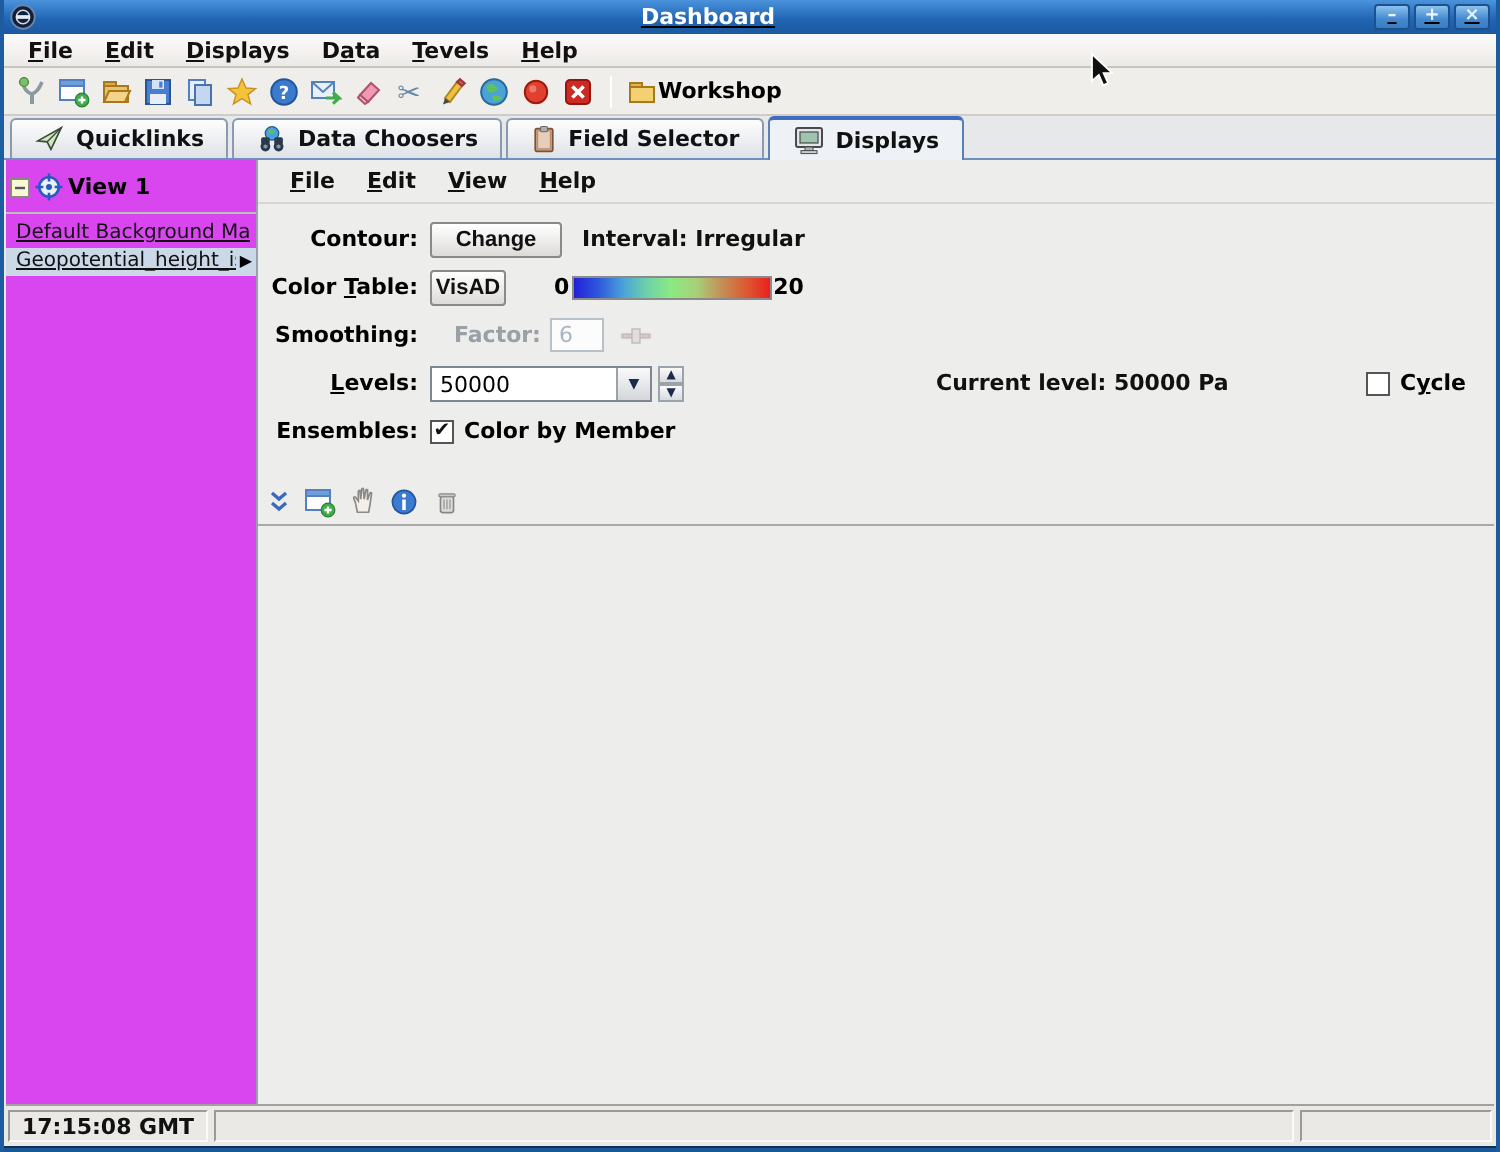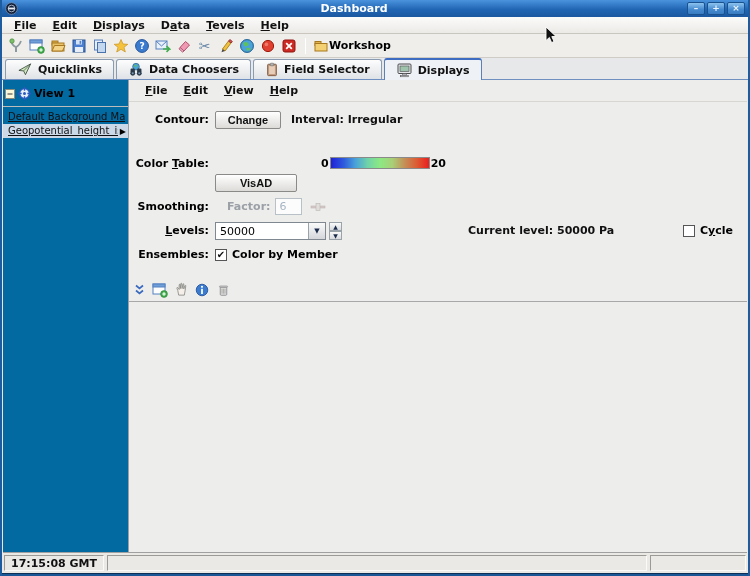--- a/index.html
+++ b/index.html
@@ -5,21 +5,21 @@
   * { box-sizing: border-box; margin: 0; padding: 0; }
   html,body { width:750px; height:576px; overflow:hidden; }
   body { font-family:"DejaVu Sans", sans-serif; background:#d8d8d8; }
 
   .window { width:750px; height:576px; display:flex; flex-direction:column;
     border-left:2px solid #1d5c9e; border-right:2px solid #1d5c9e;
     background:#ebe9e6; position:relative; }
 
   
   .titlebar { height:17px; flex:0 0 17px; display:flex; align-items:center; padding:0 3px;
-    background:linear-gradient(#4b93dd,#2166b4 55%,#1b58a0); }
+    background:linear-gradient(#4b93dd,#2166b4 55%,#1b58a0);text-decoration:underline; }
   .win-icon { width:13px; height:13px; margin-right:3px; }
   .title { flex:1; text-align:center; color:#fff; font-size:11px; font-weight:bold; }
   .win-controls { display:flex; gap:2px; }
   .win-btn { width:18px; height:13px; display:flex; align-items:center; justify-content:center;
     background:linear-gradient(#8cc2ee,#4489cf 60%,#3a7cc0); border:1px solid #1a5290; border-radius:2px;
     color:#eaf4fd; font-size:9px; font-weight:bold; line-height:1; cursor:default; }
 
   
   .menubar { height:17px; flex:0 0 17px; display:flex; align-items:center; padding-left:4px;
     background:linear-gradient(#fbfbfa,#eceae7); border-bottom:1px solid #c9c6c0; }
@@ -41,39 +41,39 @@
   .tab { height:20px; display:flex; align-items:center; gap:5px; padding:0 11px;
     font-size:11px; font-weight:bold; color:#111;
     background:linear-gradient(#fdfdfd,#dfe2e6); border:1px solid #8a9ab0; border-bottom:none;
     border-radius:3px 3px 0 0; }
   .tab.selected { background:#eef2f7; border-color:#5c7fb5; border-top:2px solid #3e6cc0;
     height:22px; margin-bottom:-1px; }
 
   
   .content { flex:1 1 auto; display:flex; margin:0 1px; background:#ededec;
     border-bottom:1px solid #a0a0a0; overflow:hidden; }
-  .sidebar { width:126px; flex:0 0 126px; background:#0369a1; border-right:1px solid #9aa0a8;
+  .sidebar { width:126px; flex:0 0 126px; background:#d946ef; border-right:1px solid #9aa0a8;
     padding-top:5px; display:flex; flex-direction:column; }
   .tree-root { display:flex; align-items:center; gap:2px; padding:1px 2px; font-size:11px; font-weight:bold; }
   .tree-sep { height:1px; background:#bcbcbc; margin:4px 0 3px 0; }
   .tree-item { font-size:10px; padding:1px 2px 2px 5px; display:flex; align-items:center; color:#111; }
   .tree-item .lbl { text-decoration:underline; white-space:nowrap; overflow:hidden; }
   .tree-item.selected { background:#cbd8e7; }
   .tree-arrow::before { content:"▶"; font-size:8px; margin-left:2px; color:#000; }
 
   .main { flex:1; display:flex; flex-direction:column; background:#ededec; }
   .inner-menubar { height:22px; flex:0 0 22px; display:flex; align-items:center; padding-left:8px;
     border-bottom:1px solid #d8d6d2; }
   .control-rows { padding-top:3px; }
   .row { display:flex; align-items:center; margin:5px 0; min-height:19px; padding-right:8px; }
   .row-label { width:80px; flex:0 0 80px; text-align:right; font-size:11px; font-weight:bold; margin-right:6px; }
   .btn { font-size:11px; font-weight:bold; color:#111; background:linear-gradient(#ffffff,#dcdbd8);
     border:1px solid #8a8a88; border-radius:2px; padding:2px 0; text-align:center; }
   .btn.change { width:66px; }
-  .btn.visad { width:82px;margin-top:40px; }
+  .btn.visad { width:38px; }
   .static-text { font-size:11px; font-weight:bold; color:#111; }
   .range-label { font-size:11px; font-weight:bold; }
   .colorbar { width:100px; height:12px; border:1px solid #8a8a8a; margin:0 1px;
     background:linear-gradient(to right,#2121d6,#2e58dd,#49a2d9,#6fd3a8,#8ce983,#a9cf78,#c49058,#dd5b33,#ea1f1f); }
   .combo { display:flex; align-items:stretch; height:18px; border:1px solid #7f8890; background:#fff; }
   .combo.smoothing { width:126px; }
   .combo.levels { width:111px; }
   .combo-value { flex:1; font-size:11px; padding:2px 4px; white-space:nowrap; overflow:hidden; }
   .combo-btn { width:17px; flex:0 0 17px; background:linear-gradient(#fafafa,#d4d6da);
     border-left:1px solid #9aa2aa; display:flex; align-items:center; justify-content:center; }

